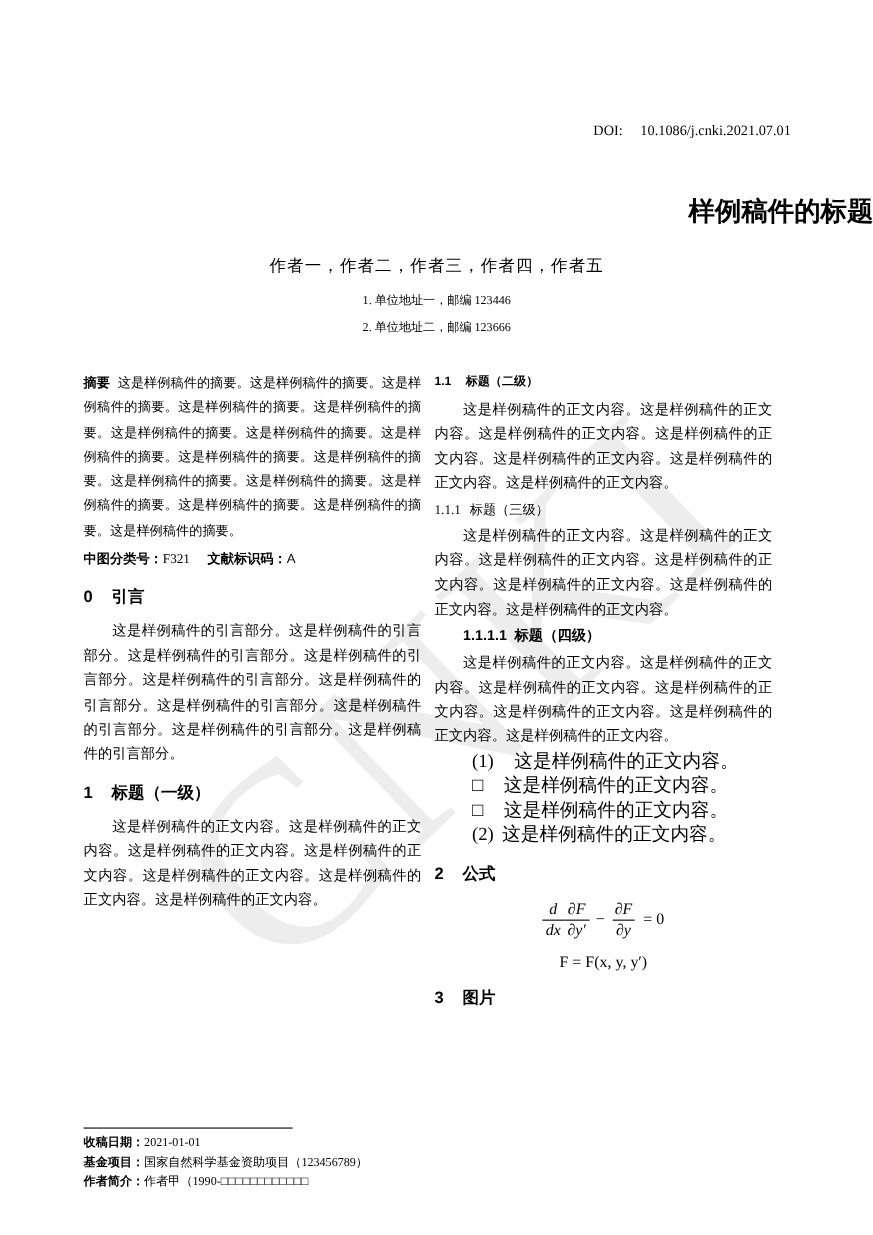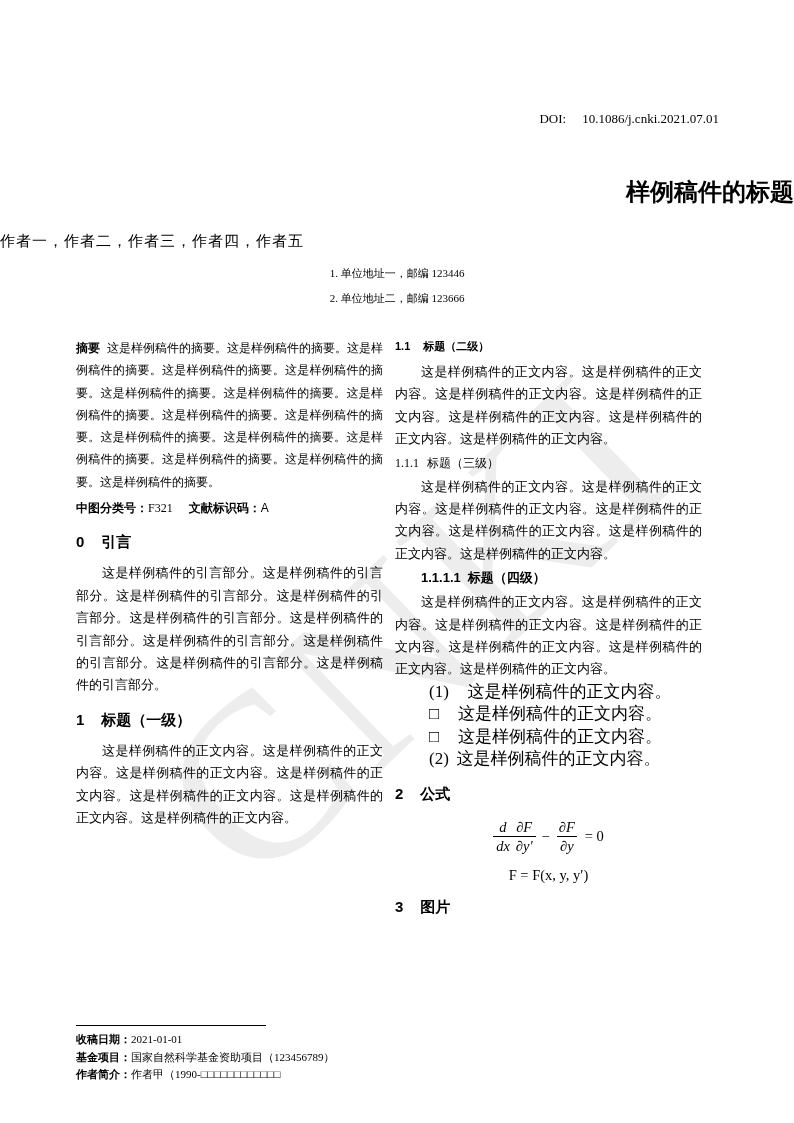--- a/index.html
+++ b/index.html
@@ -34,21 +34,21 @@
   .title {
     top: 176px; left: 0; width: 100%;
     text-align: right;
     font-family: "Liberation Sans", sans-serif;
     font-weight: bold;
     font-size: 24px;
     margin: 0;
   }
   .authors {
     top: 232px; left: 0; width: 100%;
-    text-align: left;
+    text-align: center;
     font-size: 15px;
     letter-spacing: 1px;
   }
   .affils {
     top: 261px; left: 0; width: 100%;
     text-align: center;
     font-size: 11px;
     line-height: 24.5px;
   }
 

